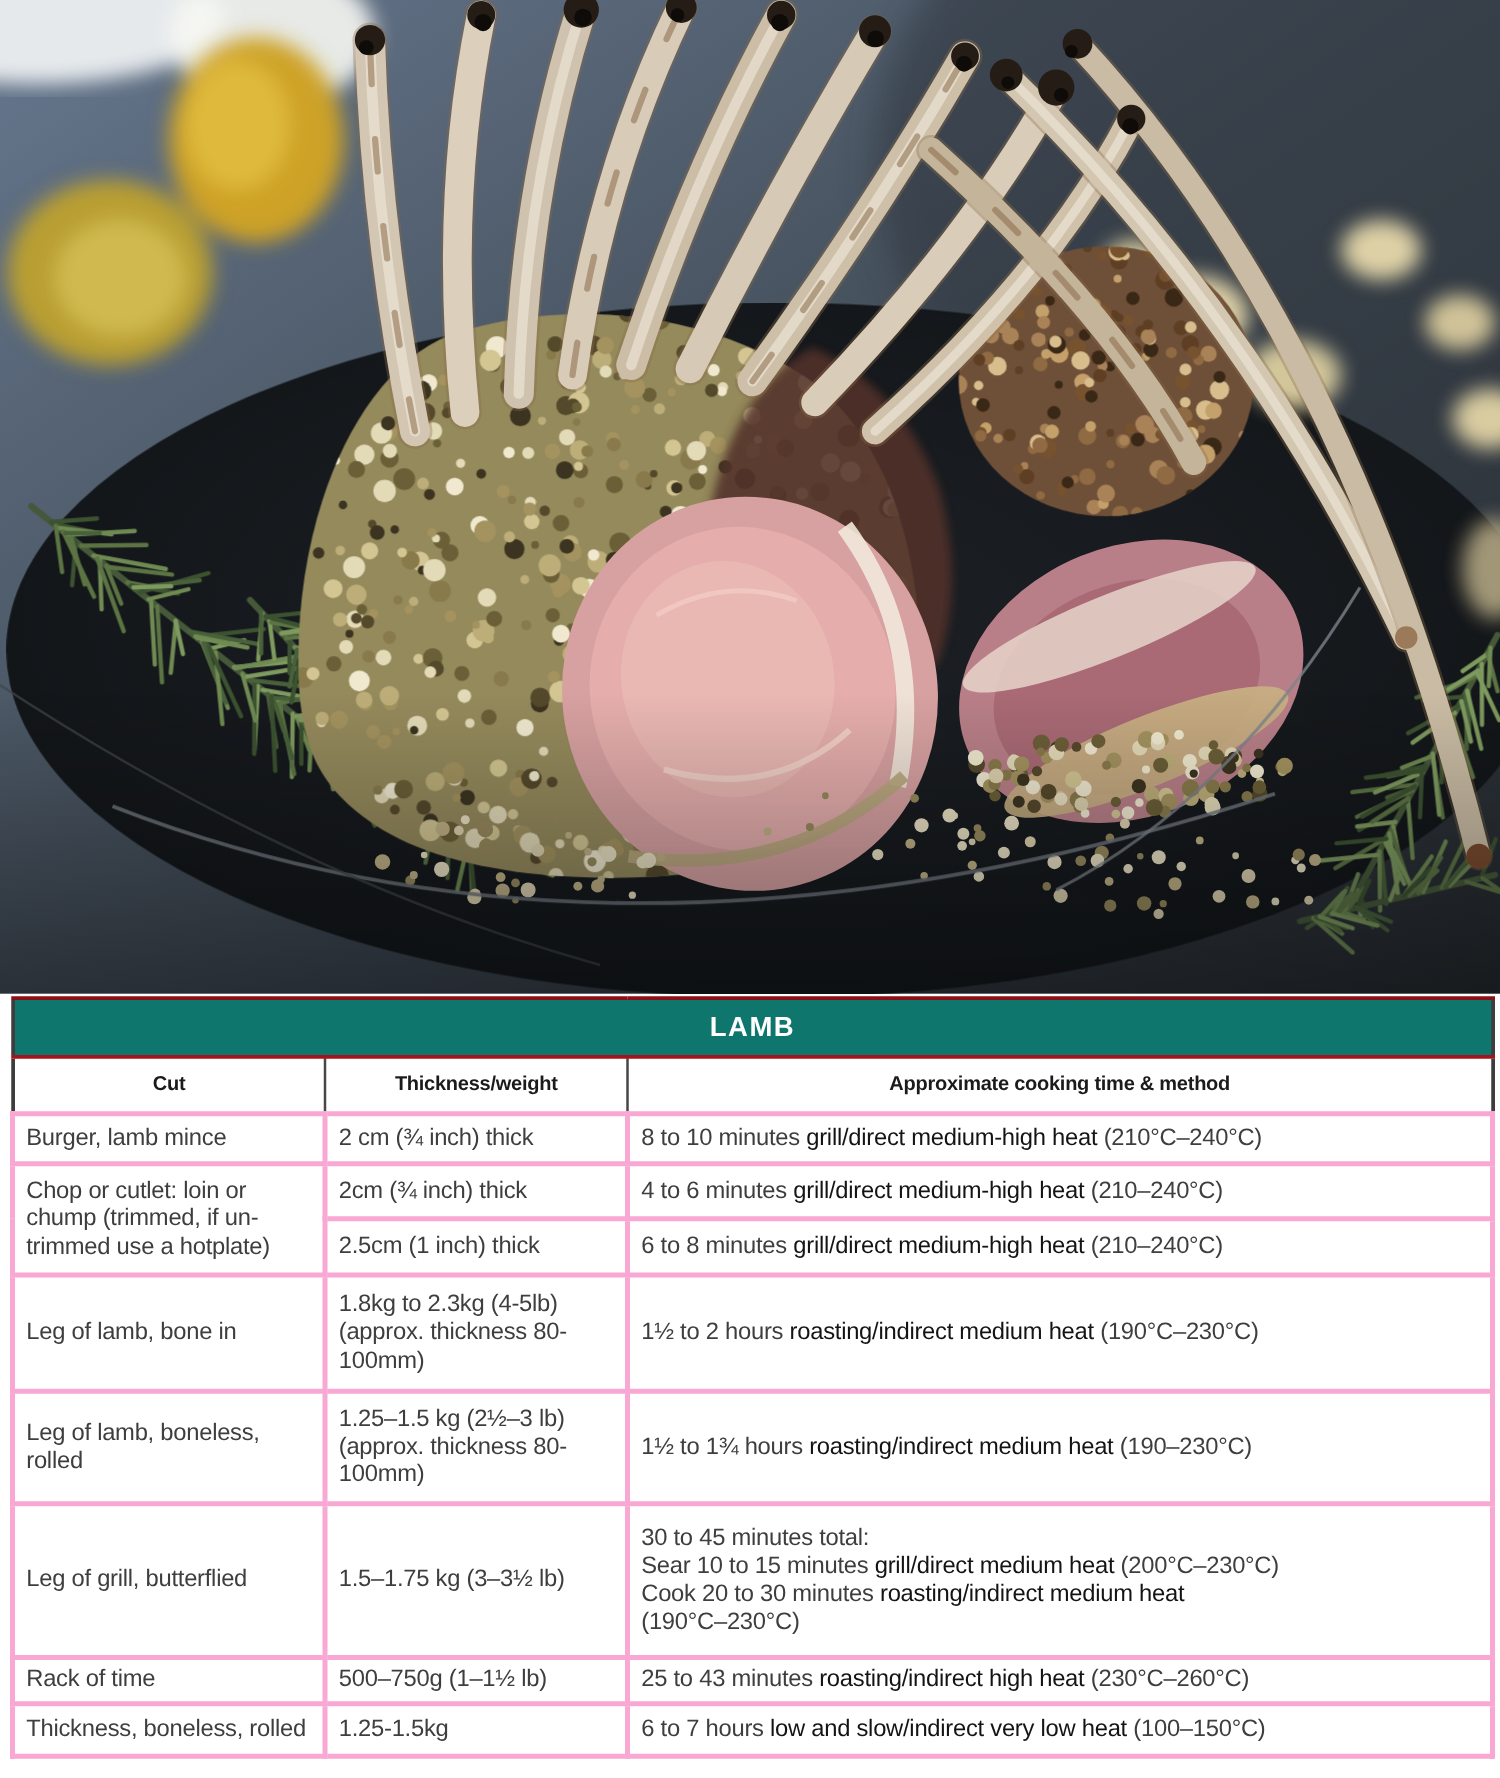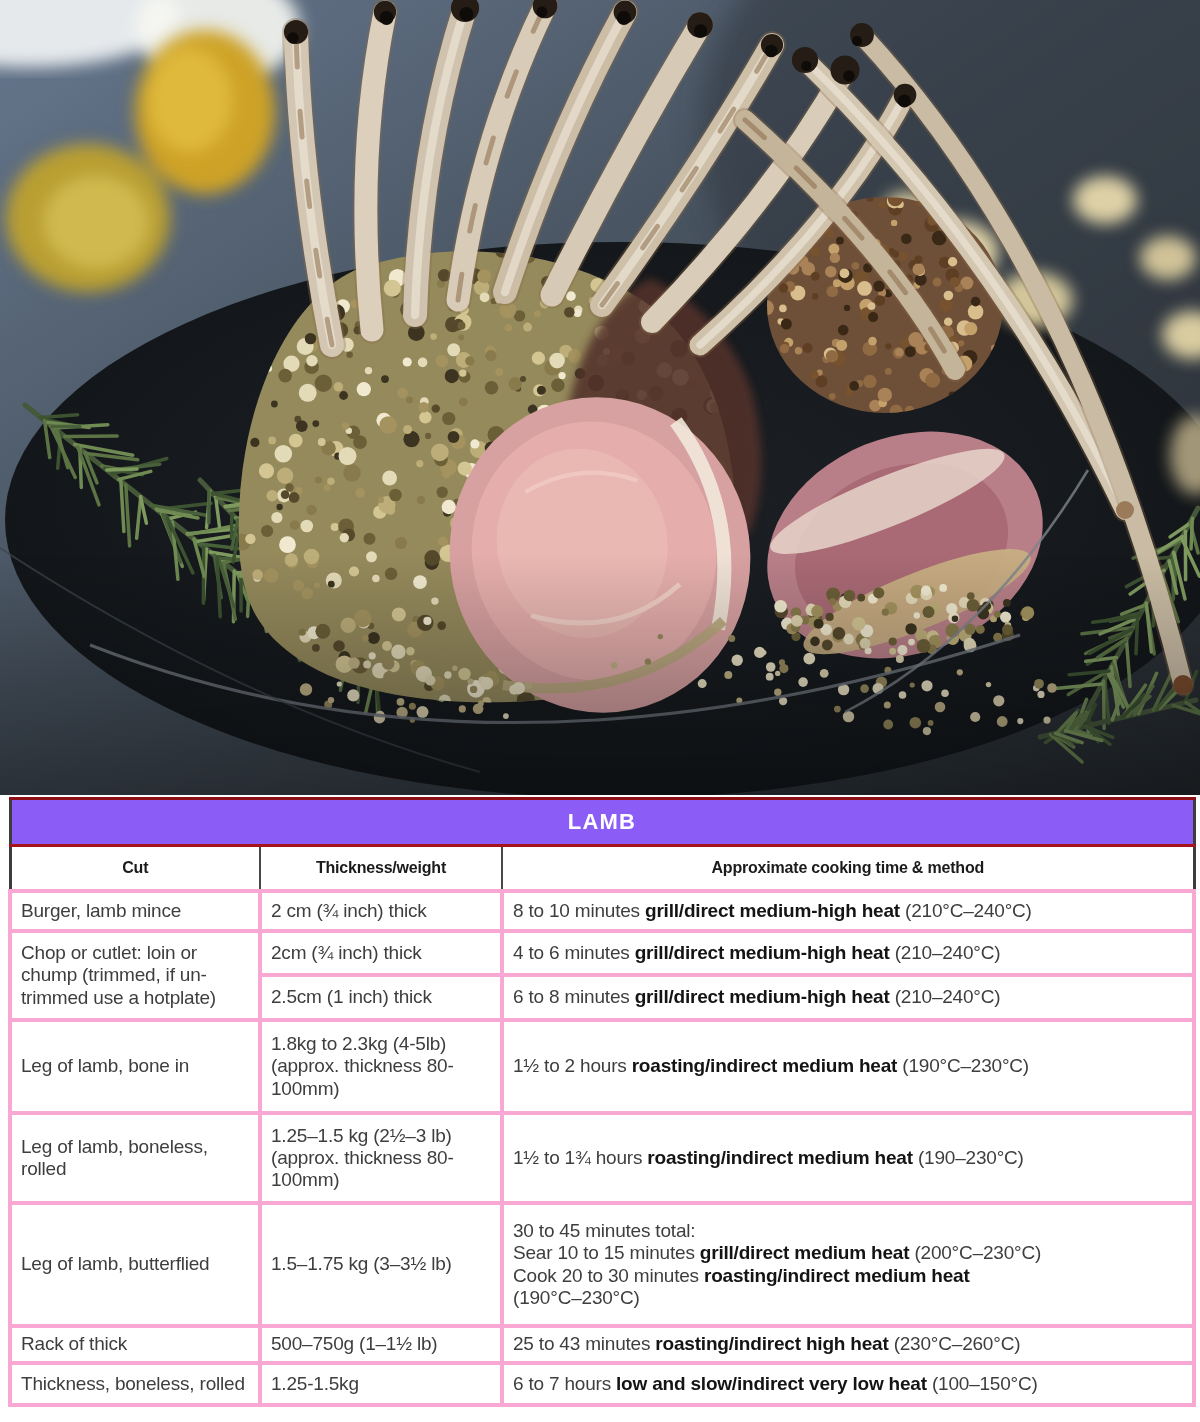--- a/index.html
+++ b/index.html
@@ -1,26 +1,26 @@
 <!DOCTYPE html>
 <html><head>
 <meta charset="utf-8">
 <style>
   html,body{margin:0;padding:0;background:#ffffff;}
   .page{width:1200px;height:1422px;background:#ffffff;font-family:"Liberation Sans",sans-serif;overflow:hidden;}
   .photo{width:1200px;height:795px;display:block;}
   .photo svg{display:block;}
   table.lamb{border-collapse:collapse;table-layout:fixed;width:1184px;margin:2px 8px 0 8px;border:3px solid #3d3d3d;background:#fff;}
   col.c1{width:250px;} col.c2{width:242px;} col.c3{width:692px;}
-  th.band{background:#8b5cf6;color:#ffffff;font-size:22px;font-weight:bold;letter-spacing:1.2px;height:42px;
+  th.band{background:#0f766e;color:#ffffff;font-size:22px;font-weight:bold;letter-spacing:1.2px;height:42px;
           border-top:3px solid #8d1016;border-bottom:3px solid #a5141b;text-align:center;}
   tr.cols th{border:2px solid #474747;height:40px;font-size:16px;color:#1b1b1b;text-align:center;letter-spacing:-0.2px;}
   td{border:4px solid #f9a8d4;padding:3px 9px;font-size:19px;color:#3e3e3e;line-height:1.16;vertical-align:middle;
      text-align:left;letter-spacing:-0.2px;}
-  td .bold{font-weight:bold;color:#141414;}
+  td .bold{font-weight:normal;color:#141414;}
   tbody tr:nth-child(1){height:40px;}
   tbody tr:nth-child(2){height:44px;margin-top:44px;}
   tbody tr:nth-child(3){height:45px;}
   tbody tr:nth-child(4){height:93px;}
   tbody tr:nth-child(5){height:90px;}
   tbody tr:nth-child(6){height:123px;}
   tbody tr:nth-child(7){height:37px;}
   tbody tr:nth-child(8){height:42px;}
 </style>
 </head>
@@ -1184,26 +1184,26 @@
           <td>Leg of lamb, bone in</td>
           <td>1.8kg to 2.3kg (4-5lb) (approx. thickness 80-100mm)</td>
           <td><span>1½ to 2 hours </span><span class="bold">roasting/indirect medium heat</span><span> (190°C–230°C)</span></td>
         </tr>
         <tr>
           <td>Leg of lamb, boneless, rolled</td>
           <td>1.25–1.5 kg (2½–3 lb) (approx. thickness 80-100mm)</td>
           <td><span>1½ to 1¾ hours </span><span class="bold">roasting/indirect medium heat</span><span> (190–230°C)</span></td>
         </tr>
         <tr>
-          <td>Leg of lamb, butterflied</td>
+          <td>Leg of grill, butterflied</td>
           <td>1.5–1.75 kg (3–3½ lb)</td>
           <td><span>30 to 45 minutes total:</span><br><span>Sear 10 to 15 minutes </span><span class="bold">grill/direct medium heat</span><span> (200°C–230°C)</span><br><span>Cook 20 to 30 minutes </span><span class="bold">roasting/indirect medium heat</span><br><span>(190°C–230°C)</span></td>
         </tr>
         <tr>
-          <td>Rack of thick</td>
+          <td>Rack of time</td>
           <td>500–750g (1–1½ lb)</td>
           <td><span>25 to 43 minutes </span><span class="bold">roasting/indirect high heat</span><span> (230°C–260°C)</span></td>
         </tr>
         <tr>
           <td>Thickness, boneless, rolled</td>
           <td>1.25-1.5kg</td>
           <td><span>6 to 7 hours </span><span class="bold">low and slow/indirect very low heat</span><span> (100–150°C)</span></td>
         </tr>
       </tbody>
   </table>

